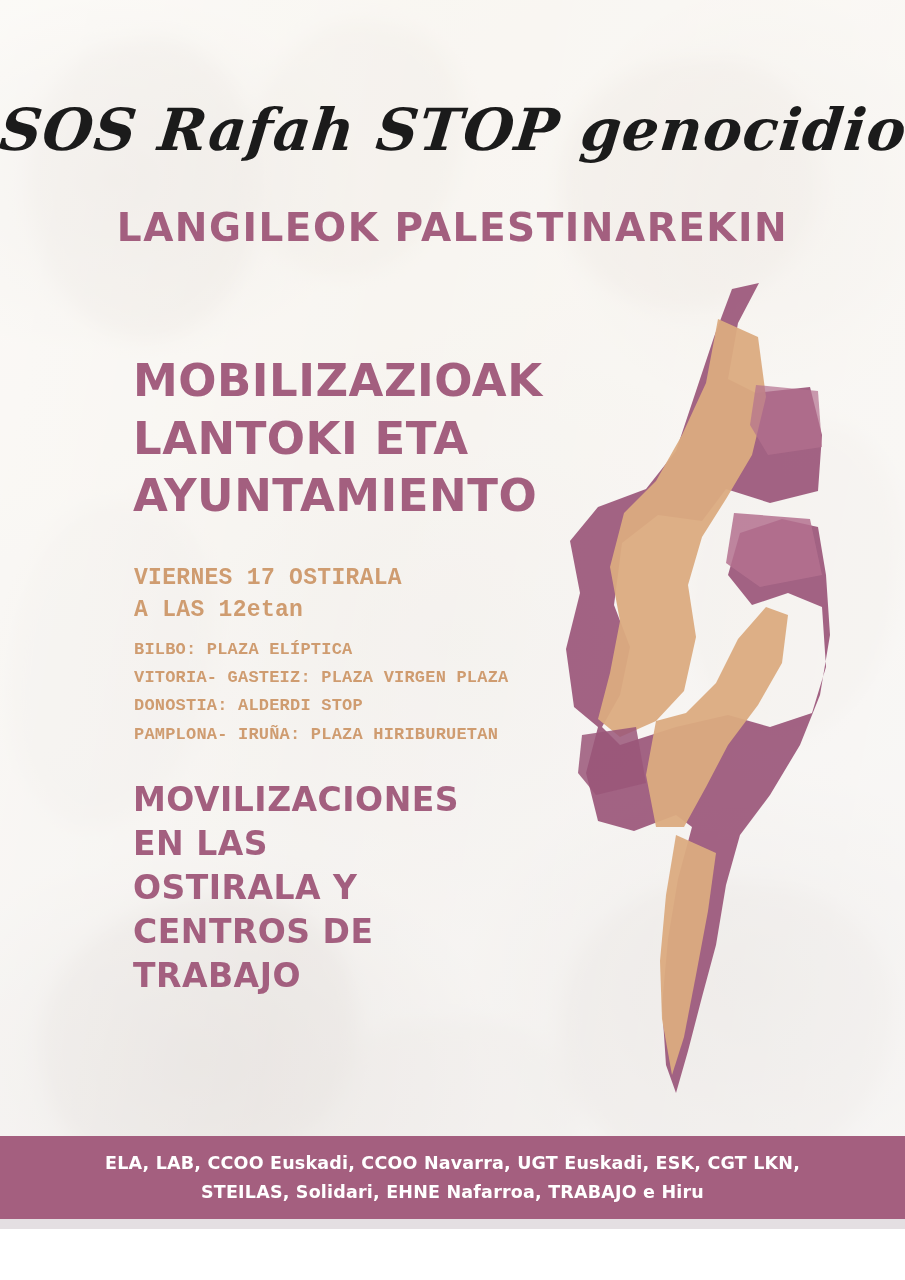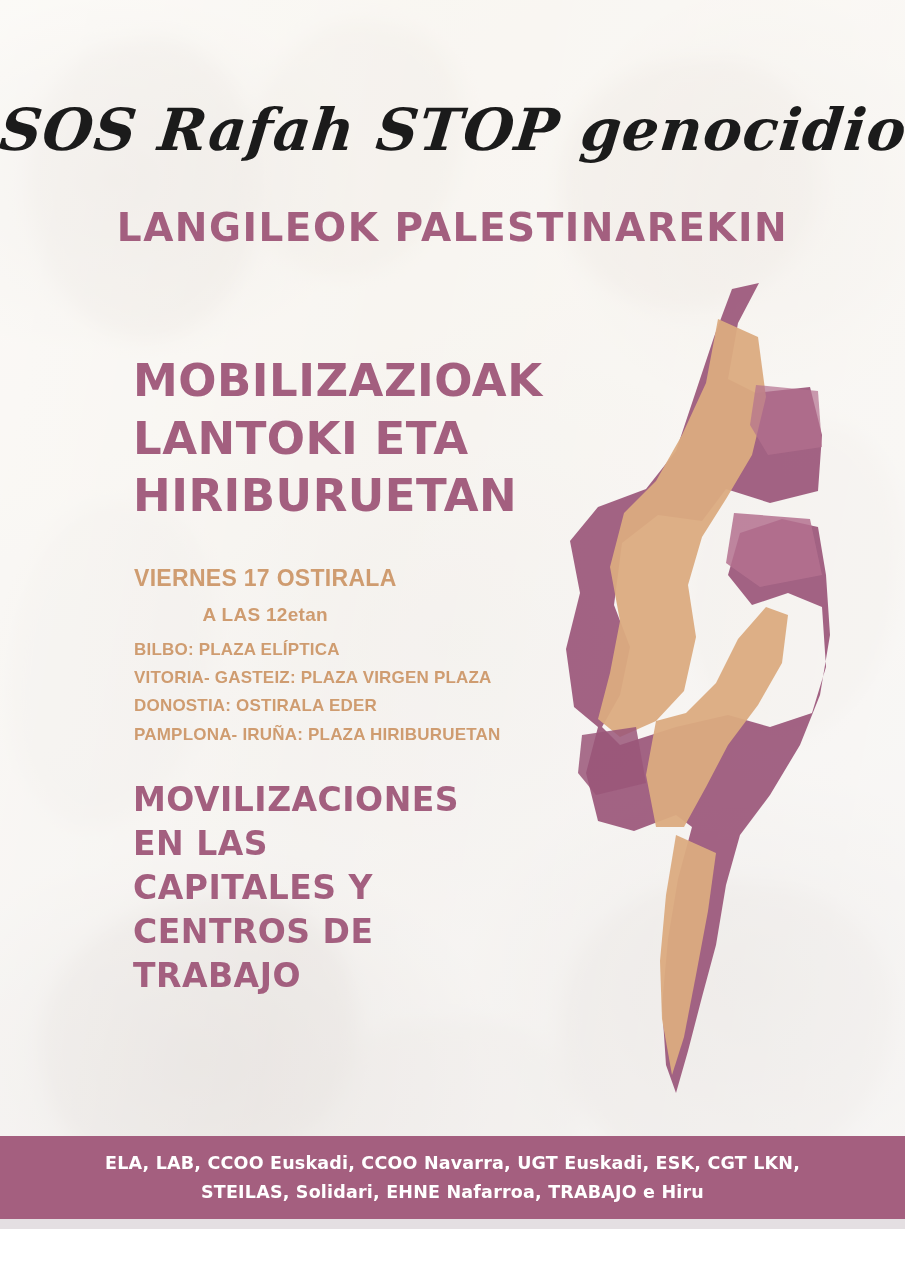--- a/index.html
+++ b/index.html
@@ -110,33 +110,32 @@
     line-height: 1.28;
     letter-spacing: 0.5px;
     color: #a35f7f;
   }
 
   .when {
     position: absolute;
     left: 134px;
     top: 565px;
     color: #cf9c70;
-    font-family: Liberation Sans, sans-serif;
-    font-weight: bold;
-    text-align: center;
+    font-family: Liberation Mono, monospace;
+    font-weight: bold;
   }
   .when .line1 { font-size: 23px; letter-spacing: 0.3px; }
-  .when .line2 { font-size: 19px; letter-spacing: 0.3px; margin-top: 12px; }
+  .when .line2 { font-size: 23px; letter-spacing: 0.3px; margin-top: 6px; }
 
   .places {
     position: absolute;
     left: 134px;
     top: 636px;
     color: #cf9c70;
-    font-family: Liberation Sans, sans-serif;
+    font-family: Liberation Mono, monospace;
     font-weight: bold;
     font-size: 17px;
     line-height: 1.66;
     letter-spacing: 0.2px;
   }
 
   .maintitle-es {
     position: absolute;
     left: 133px;
     top: 778px;
@@ -225,37 +224,37 @@
   </div>
 
   <div class="content">
 
     <div class="headline-script">SOS Rafah STOP genocidio</div>
 
     <div class="subhead">LANGILEOK PALESTINAREKIN</div>
 
     <div class="maintitle" style="white-space: pre-line;">MOBILIZAZIOAK
 LANTOKI ETA
-HIRIBURUETAN</div>
+AYUNTAMIENTO</div>
 
     <div class="when">
       <div class="line1">VIERNES 17 OSTIRALA</div>
       <div class="line2">A LAS 12etan</div>
     </div>
 
     <div class="places">
       <div>BILBO: PLAZA ELÍPTICA</div>
       <div>VITORIA- GASTEIZ: PLAZA VIRGEN PLAZA</div>
-      <div>DONOSTIA: OSTIRALA EDER</div>
+      <div>DONOSTIA: ALDERDI STOP</div>
       <div>PAMPLONA- IRUÑA: PLAZA HIRIBURUETAN</div>
     </div>
 
     <div class="maintitle-es" style="white-space: pre-line;">MOVILIZACIONES
 EN LAS
-CAPITALES Y
+OSTIRALA Y
 CENTROS DE
 TRABAJO</div>
 
     <div class="footer-band">
       <div class="footer-text">
         <div>ELA, LAB, CCOO Euskadi, CCOO Navarra, UGT Euskadi, ESK, CGT LKN,</div>
         <div>STEILAS, Solidari, EHNE Nafarroa, TRABAJO e Hiru</div>
       </div>
     </div>
     <div class="footer-strip"></div>

